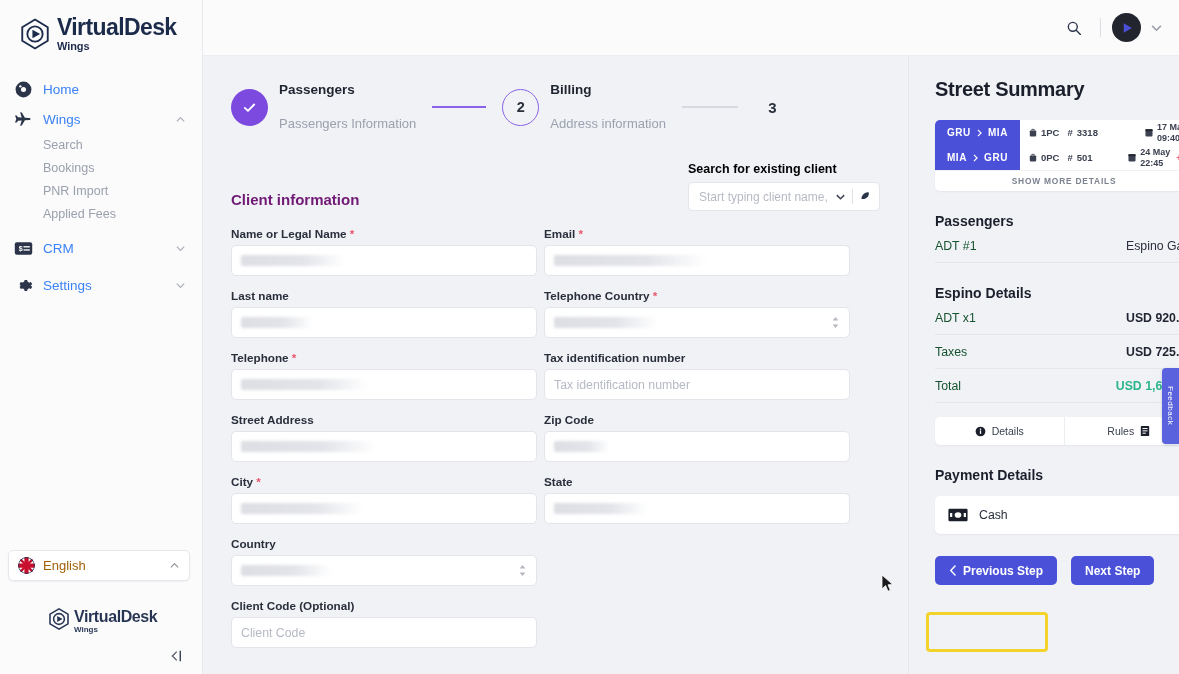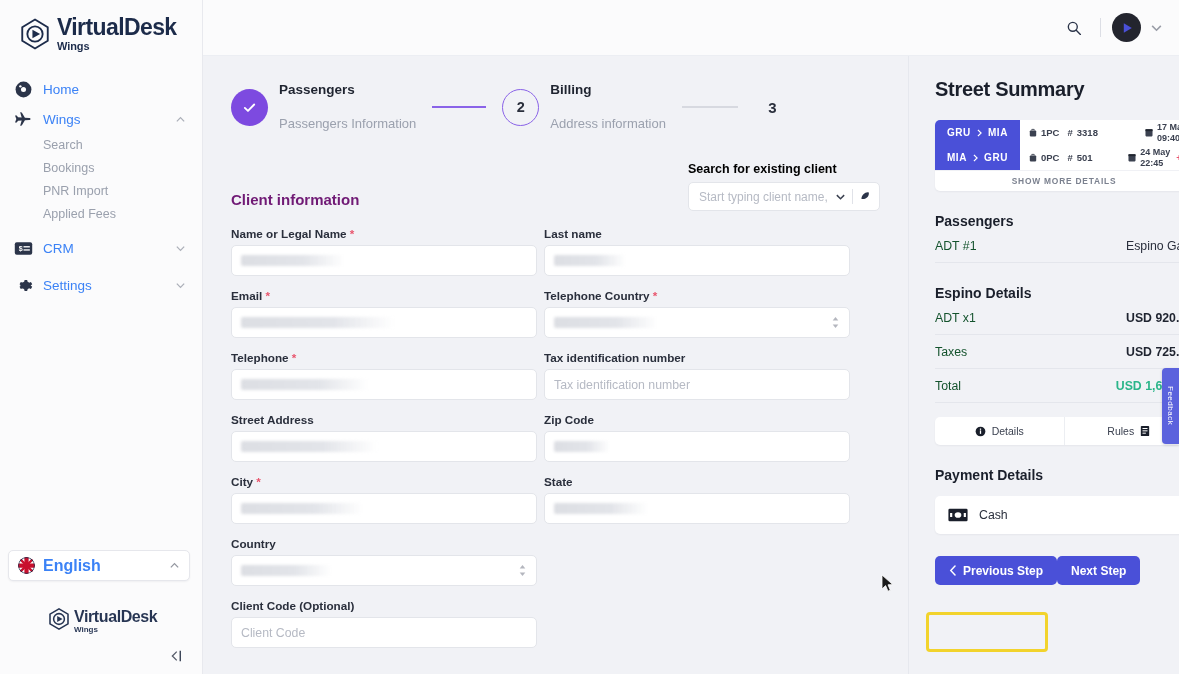--- a/index.html
+++ b/index.html
@@ -37,21 +37,21 @@
   .nav-chev { width: 11px; height: 11px; opacity: .55; }
   .nav-sub { font-size: 12.5px; color: #9aa0ad; padding: 0 0 0 43px; height: 23px; line-height: 23px; cursor: pointer; }
 
   .lang-box {
     position: absolute; left: 8px; bottom: 93px; width: 182px; height: 31px;
     background: #fff; border: 1px solid #e6e7ec; border-radius: 5px;
     display: flex; align-items: center; padding: 0 9px; cursor: pointer;
     box-shadow: 0 1px 2px rgba(20,25,45,.05);
   }
   .flag { width: 17px; height: 17px; border-radius: 50%; flex:0 0 17px; margin-right: 8px; }
-  .lang-label { font-size: 16px; color: #3b82f6; flex: 1; font-weight: bold; }
+  .lang-label { font-size: 13px; color: #a16207; flex: 1; }
   .foot-logo { position: absolute; left: 47px; bottom: 40px; display:flex; align-items:flex-start; gap:3px; opacity:.95; }
   .foot-mark { width: 24px; height: 24px; }
   .foot-name { font-size: 16px; font-weight: bold; color:#1c2b4a; letter-spacing:-0.4px; line-height:1; margin-top:2px;}
   .foot-sub { font-size: 8px; font-weight:bold; color:#1c2b4a; line-height:1; margin-top:1px;}
   .collapse-btn { position:absolute; right: 14px; bottom: 6px; width: 26px; height: 24px; display:flex; align-items:center; justify-content:center; cursor:pointer; }
 
   
   .topbar {
     position: absolute; top: 0; left: 203px; width: 976px; height: 56px;
     background: #fbfbfc; display: flex; align-items: center;
@@ -136,21 +136,21 @@
 
   .dr-row { display:flex; margin-top:14px; background:#fff; border-radius:5px; overflow:hidden; width:258px; box-shadow:0 1px 2px rgba(20,25,45,.05);}
   .dr-btn { flex:1; height:28px; display:flex; align-items:center; justify-content:center; gap:6px;
     font-size:10.5px; color:#3b4150; cursor:pointer; }
   .dr-btn + .dr-btn { border-left:1px solid #eceef2; }
 
   .pay-card { margin-top:13px; background:#fff; border-radius:5px; height:38px; width:258px;
     display:flex; align-items:center; padding:0 13px; gap:11px; box-shadow:0 1px 2px rgba(20,25,45,.05); }
   .pay-label { font-size:12.3px; color:#2a2f3c; }
 
-  .btn-row { display:flex; margin-top:22px; align-items:center; }
+  .btn-row { display:flex; gap:14px; margin-top:22px; align-items:center; }
   .btn { background:#4a50d8; color:#fff; border:none; border-radius:5px; height:29px;
     font-size:12px; font-weight:600; padding:0 14px; display:flex; align-items:center; gap:6px; cursor:pointer;
     font-family:"Liberation Sans", sans-serif; }
   .hl { position:absolute; left:926px; top:612px; width:122px; height:40px;
     border:3px solid #f2d32c; border-radius:4px; pointer-events:none; }
 
   .side-tab {
     position:absolute; right:0; top:312px; width:17px; height:76px; background:#5b62dd;
     border-radius:4px 0 0 4px; writing-mode:vertical-rl; display:flex; align-items:center; justify-content:center;
     color:#fff; font-size:8px; letter-spacing:.5px; cursor:pointer; box-shadow:0 1px 3px rgba(20,25,45,.18);
@@ -338,29 +338,29 @@
     </div>
 
     <div class="form" id="form-grid">
         <div class="fg">
           <div class="fg-label">Name or Legal Name<span class="req"> *</span></div>
           <div class="fg-input">
             <div class="redact" style="width: 104px;"></div>
           </div>
         </div>
         <div class="fg">
+          <div class="fg-label">Email<span class="req"> *</span></div>
+          <div class="fg-input">
+            <div class="redact" style="width: 153px;"></div>
+          </div>
+        </div>
+        <div class="fg">
           <div class="fg-label">Last name</div>
           <div class="fg-input">
             <div class="redact" style="width: 72px;"></div>
-          </div>
-        </div>
-        <div class="fg">
-          <div class="fg-label">Email<span class="req"> *</span></div>
-          <div class="fg-input">
-            <div class="redact" style="width: 153px;"></div>
           </div>
         </div>
         <div class="fg">
           <div class="fg-label">Telephone Country<span class="req"> *</span></div>
           <div class="fg-input">
             <div class="redact" style="width: 104px;"></div>
             <svg class="spin" viewBox="0 0 9 13">
               <path d="M4.5 1 L7.3 4.6 L1.7 4.6 Z" fill="#5a6070"></path>
               <path d="M4.5 12 L7.3 8.4 L1.7 8.4 Z" fill="#5a6070"></path>
             </svg>

